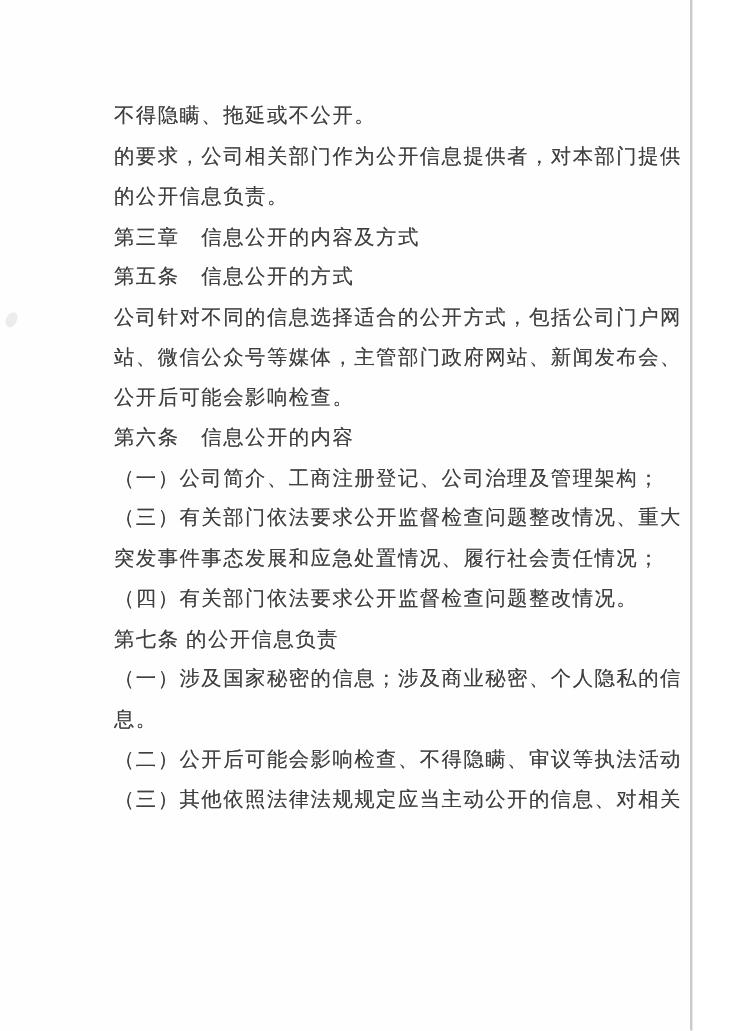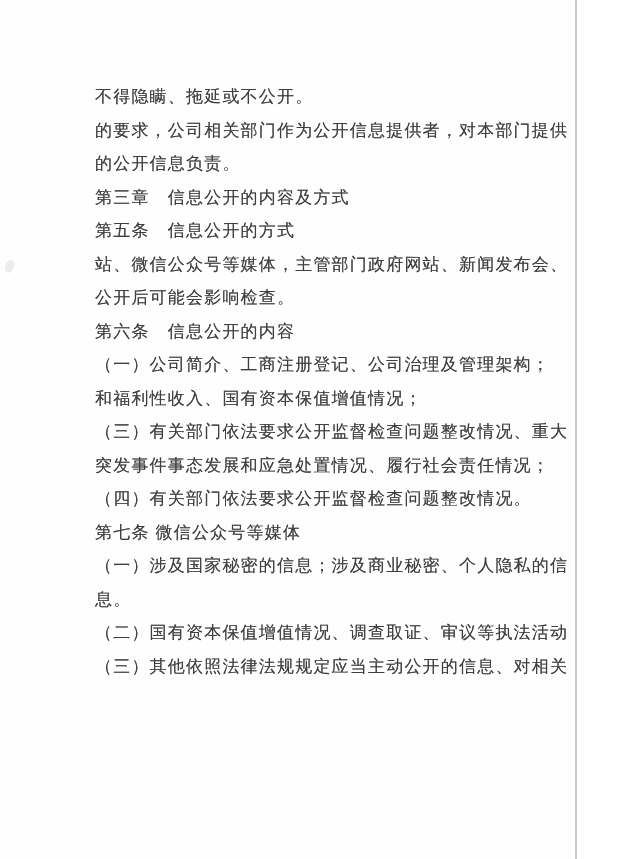--- a/index.html
+++ b/index.html
@@ -6,21 +6,21 @@
     margin: 0;
     padding: 0;
     background: #ffffff;
   }
   .page {
     position: relative;
     width: 578px;
     height: 859px;
     background: #fefefe;
     overflow: hidden;
-    font-family: Liberation Sans, sans-serif;
+    font-family: Liberation Serif, serif;
   }
   .text-block {
     position: absolute;
     left: 95px;
     top: 80px;
     width: 500px;
   }
   .line {
     height: 33.5px;
     line-height: 33.5px;
@@ -53,31 +53,31 @@
 <body>
 
 <div class="page">
 
   <div class="text-block">
     <div class="line">不得隐瞒、拖延或不公开。</div>
     <div class="line">的要求，公司相关部门作为公开信息提供者，对本部门提供</div>
     <div class="line">的公开信息负责。</div>
     <div class="line">第三章　信息公开的内容及方式</div>
     <div class="line">第五条　信息公开的方式</div>
+    <div class="line">公司针对不同的信息选择适合的公开方式，包括公司门户网</div>
     <div class="line">站、微信公众号等媒体，主管部门政府网站、新闻发布会、</div>
     <div class="line">公开后可能会影响检查。</div>
     <div class="line">第六条　信息公开的内容</div>
     <div class="line">（一）公司简介、工商注册登记、公司治理及管理架构；</div>
-    <div class="line">和福利性收入、国有资本保值增值情况；</div>
     <div class="line">（三）有关部门依法要求公开监督检查问题整改情况、重大</div>
     <div class="line">突发事件事态发展和应急处置情况、履行社会责任情况；</div>
     <div class="line">（四）有关部门依法要求公开监督检查问题整改情况。</div>
-    <div class="line">第七条 微信公众号等媒体</div>
+    <div class="line">第七条 的公开信息负责</div>
     <div class="line">（一）涉及国家秘密的信息；涉及商业秘密、个人隐私的信</div>
     <div class="line">息。</div>
-    <div class="line">（二）国有资本保值增值情况、调查取证、审议等执法活动</div>
+    <div class="line">（二）公开后可能会影响检查、不得隐瞒、审议等执法活动</div>
     <div class="line">（三）其他依照法律法规规定应当主动公开的信息、对相关</div>
   </div>
 
   <div class="edge-line"></div>
   <div class="smudge"></div>
 
 </div>
 
 </body></html>

